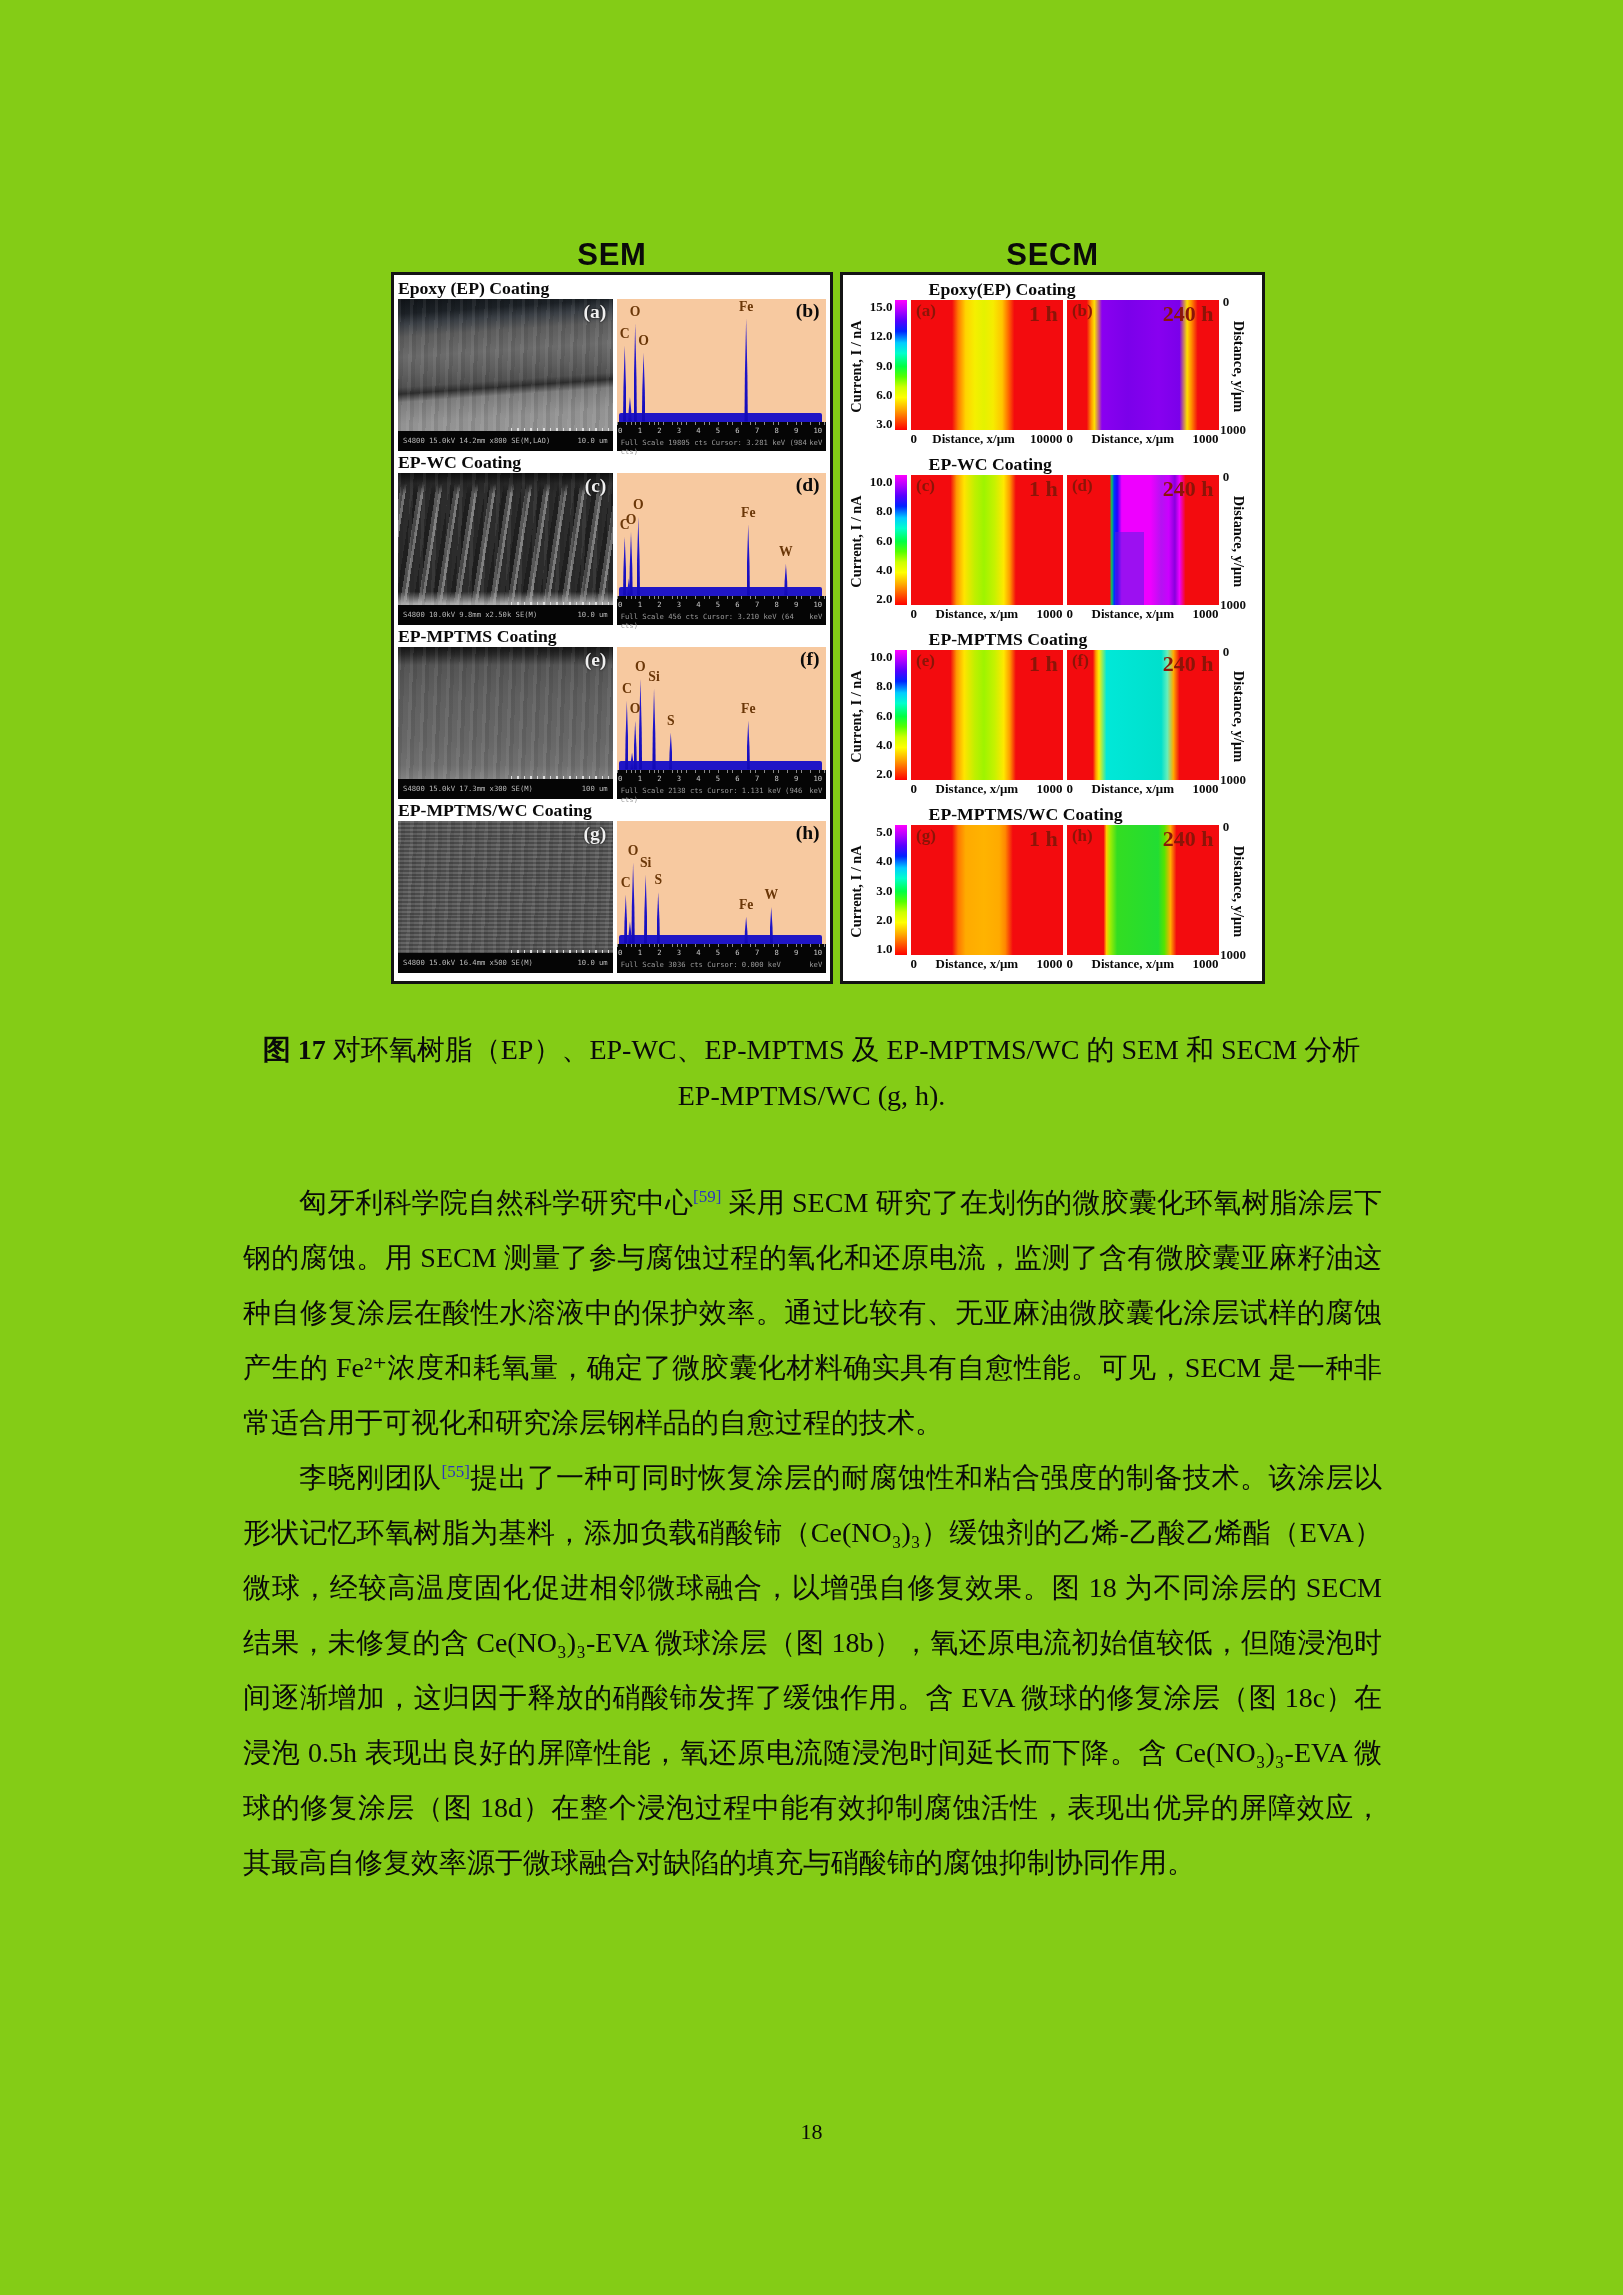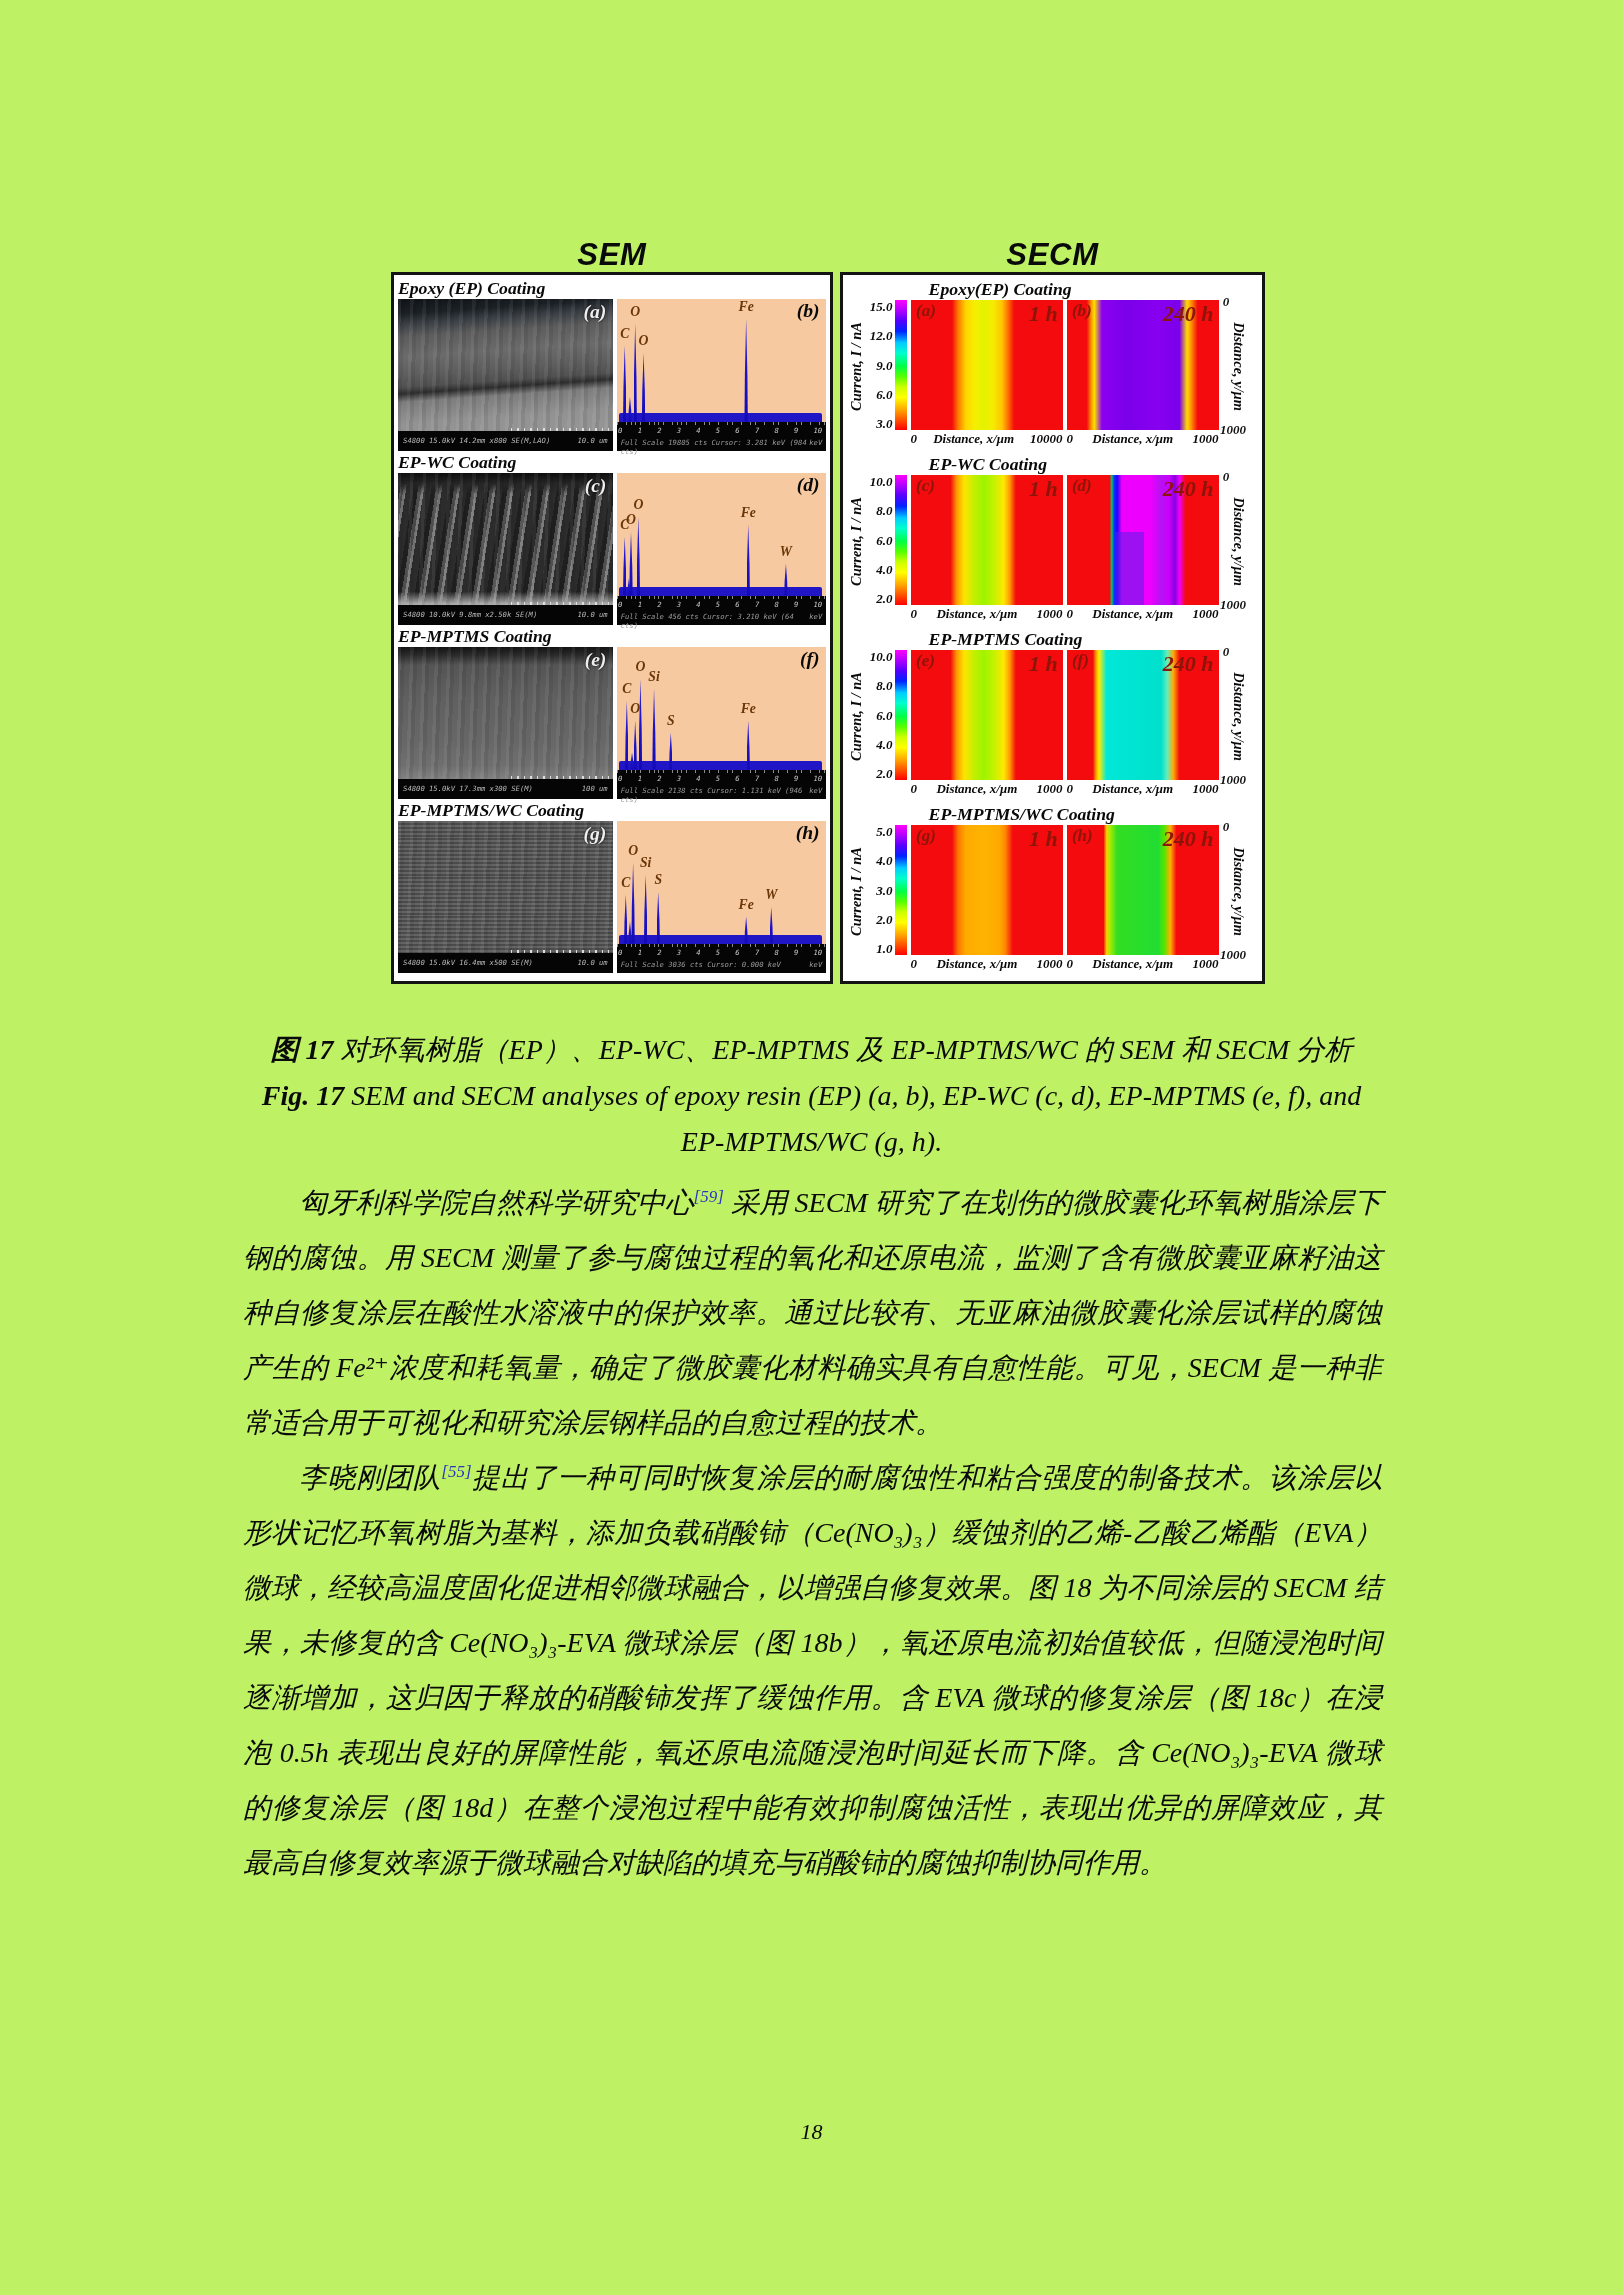--- a/index.html
+++ b/index.html
@@ -1,17 +1,17 @@
 <!DOCTYPE html>
 <html style="font-size:10.5px"><head>
 <meta charset="utf-8">
 <style>
   html,body{margin:0;padding:0;background:#e8e8e8;}
-  .page{position:relative;width:1623px;height:2295px;background:#bef264;margin:0 auto;
-        font-family:"Liberation Serif","DejaVu Serif",serif;color:#111;overflow:hidden;font-style:italic;}
+  .page{position:relative;width:1623px;height:2295px;background:#84cc16;margin:0 auto;
+        font-family:"Liberation Serif","DejaVu Serif",serif;color:#111;overflow:hidden;}
 
   
   .figure{position:absolute;left:391px;top:237px;width:874px;height:753px;}
   .panel-heading{position:absolute;top:0;height:34px;font-family:"Liberation Sans","DejaVu Sans",sans-serif;
         font-weight:bold;font-size:31px;letter-spacing:0.7px;text-align:center;color:#0a0a0a;}
   .sem-heading{left:0;width:442px;}
   .secm-heading{left:449px;width:425px;}
 
   .sem-panel{position:absolute;left:0;top:35px;width:442px;height:712px;border:3.9px solid #141414;
         box-sizing:border-box;background:#fff;padding:2.6px 3.9px;}
@@ -479,21 +479,20 @@
             <span>Distance, x/μm</span>
             <span>1000</span>
           </div>
         </div>
       </div>
     </div>
   </div>
 
   <div class="caption">
     <div><b>图 17</b><span> 对环氧树脂（EP）、EP-WC、EP-MPTMS 及  EP-MPTMS/WC 的 SEM 和 SECM 分析</span></div>
-    <div><b>Fig. 17</b><span> SEM and SECM analyses of epoxy resin (EP) (a, b), EP-WC (c, d), EP-MPTMS (e, f), and</span></div>
     <div>EP-MPTMS/WC (g, h).</div>
   </div>
 
   <div class="bodytext">
     <p><span>匈牙利科学院自然科学研究中心</span><sup class="cite">[59]</sup><span> 采用 SECM 研究了在划伤的微胶囊化环氧树脂涂层下钢的腐蚀。用 SECM 测量了参与腐蚀过程的氧化和还原电流，监测了含有微胶囊亚麻籽油这种自修复涂层在酸性水溶液中的保护效率。通过比较有、无亚麻油微胶囊化涂层试样的腐蚀产生的 Fe²⁺浓度和耗氧量，确定了微胶囊化材料确实具有自愈性能。可见，SECM 是一种非常适合用于可视化和研究涂层钢样品的自愈过程的技术。</span></p>
     <p><span>李晓刚团队</span><sup class="cite">[55]</sup><span>提出了一种可同时恢复涂层的耐腐蚀性和粘合强度的制备技术。该涂层以形状记忆环氧树脂为基料，添加负载硝酸铈（Ce(NO₃)₃）缓蚀剂的乙烯-乙酸乙烯酯（EVA）微球，经较高温度固化促进相邻微球融合，以增强自修复效果。图 18 为不同涂层的 SECM 结果，未修复的含 Ce(NO₃)₃-EVA 微球涂层（图 18b），氧还原电流初始值较低，但随浸泡时间逐渐增加，这归因于释放的硝酸铈发挥了缓蚀作用。含 EVA 微球的修复涂层（图 18c）在浸泡 0.5h 表现出良好的屏障性能，氧还原电流随浸泡时间延长而下降。含 Ce(NO₃)₃-EVA 微球的修复涂层（图 18d）在整个浸泡过程中能有效抑制腐蚀活性，表现出优异的屏障效应，其最高自修复效率源于微球融合对缺陷的填充与硝酸铈的腐蚀抑制协同作用。</span></p>
   </div>
 
   <div class="pagenum">18</div>
 </div>

